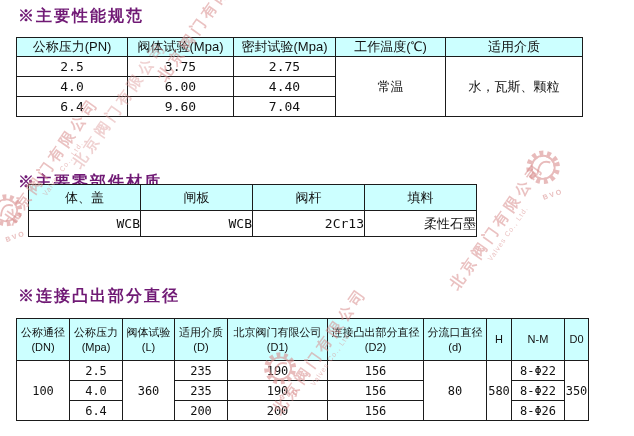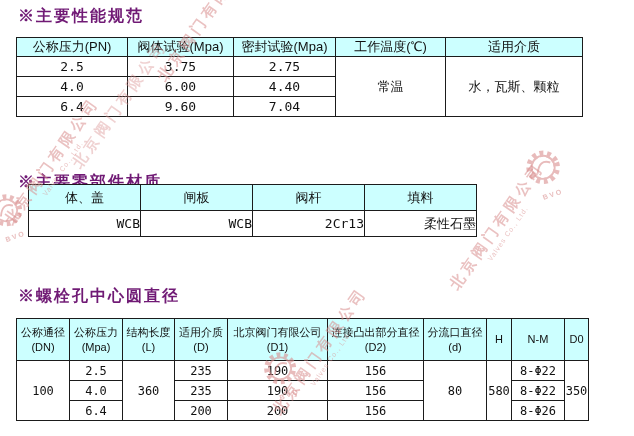--- a/index.html
+++ b/index.html
@@ -90,21 +90,21 @@
     text-align:center;
     transform:rotate(-20deg);
   }
   .wm-gear .logo-letters { display:block; font-size:7px; font-weight:bold; letter-spacing:2px; }
 </style>
 </head>
 <body>
 
 <div class="section-title" id="title-performance">※主要性能规范</div>
 <div class="section-title" id="title-materials">※主要零部件材质</div>
-<div class="section-title" id="title-dimensions">※螺栓孔中心圆直径</div>
+<div class="section-title" id="title-dimensions">※连接凸出部分直径</div>
 
 <table id="perf-table">
   <colgroup>
     <col style="width:111px">
       <col style="width:106px">
       <col style="width:102px">
       <col style="width:110px">
       <col style="width:137px">
   </colgroup>
   <tbody>
@@ -175,21 +175,21 @@
       <tr>
     <th>
           <div>公称通径</div>
           <div>(DN)</div>
         </th>
     <th>
           <div>公称压力</div>
           <div>(Mpa)</div>
         </th>
     <th>
-          <div>结构长度</div>
+          <div>阀体试验</div>
           <div>(L)</div>
         </th>
     <th>
           <div>适用介质</div>
           <div>(D)</div>
         </th>
     <th>
           <div>北京阀门有限公司</div>
           <div>(D1)</div>
         </th>

